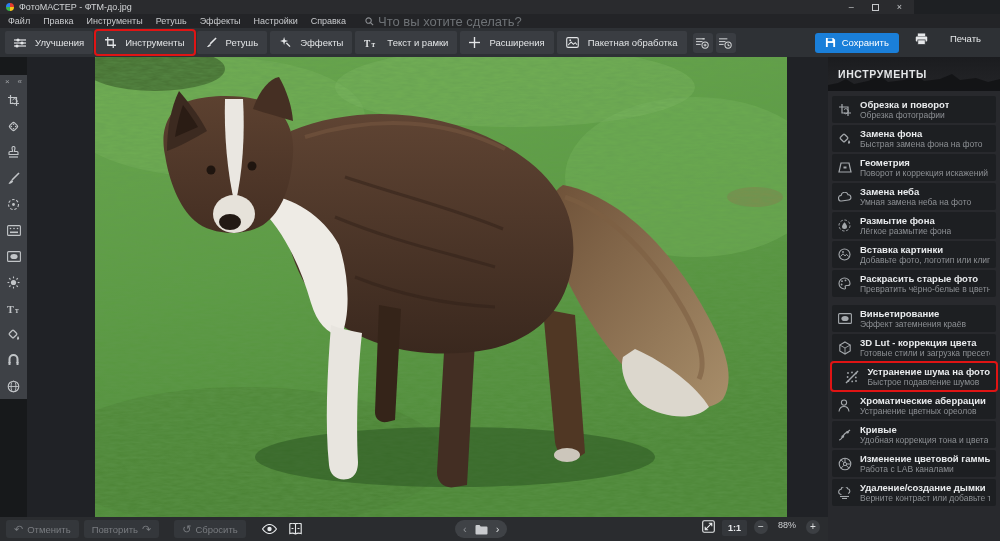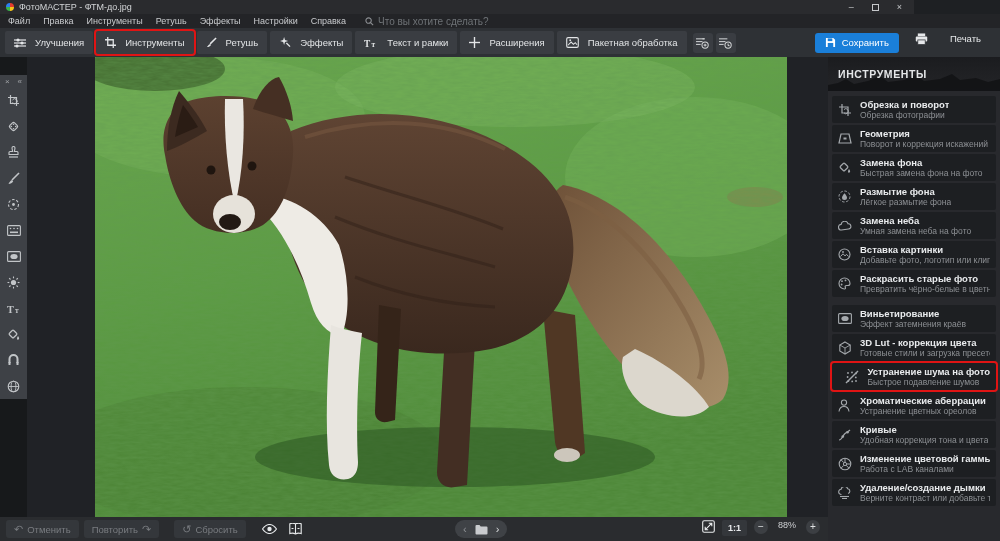--- a/index.html
+++ b/index.html
@@ -14,21 +14,21 @@
   .win-title { font-size:9px; color:#d2d4d6; }
   .win-controls { margin-left:auto; display:flex; align-items:center; gap:18px; padding-right:8px; }
   .winglyph { color:#c6c8ca; font-size:9px; line-height:14px; cursor:default; }
   .winbox { width:7px; height:7px; border:1px solid #c6c8ca; display:inline-block; }
 
   
   .menubar { position:absolute; left:0; top:14px; width:1000px; height:14px;
     background:#232427; display:flex; align-items:center; padding:0 8px; z-index:30; }
   .menu-item { font-size:9px; color:#c9cbce; margin-right:13px; cursor:default; }
   .search-wrap { display:flex; align-items:center; margin-left:6px; gap:4px; }
-  .search-hint { font-size:10px; color:#6e7276;text-align:center; }
+  .search-hint { font-size:13px; color:#6e7276;text-align:center; }
 
   
   .toolbar { position:absolute; left:0; top:28px; width:1000px; height:29px;
     background:#2e3135; display:flex; align-items:center; padding:0 5px; z-index:30; }
   .tab { height:23px; background:#3a3d42; color:#e3e5e7; font-size:9.5px;
     display:flex; align-items:center; gap:9px; padding:0 9px; margin-right:3px;
     border-radius:2px; cursor:pointer; white-space:nowrap; }
   .tab svg { flex:0 0 auto; }
   .tab.hl-red { box-shadow:0 0 0 2px #e01414; }
   .mini-btn { width:20px; height:20px; background:#3a3d42; border-radius:3px; margin-left:3px;
@@ -467,66 +467,66 @@
         </svg>
           </span>
         <span class="tool-txt">
           <div class="tool-title">Обрезка и поворот</div>
           <div class="tool-desc">Обрезка фотографии</div>
         </span>
       </div>
 
       <div class="tool-row">
         <span class="tool-ic">
+            <svg width="13" height="13" viewBox="0 0 13 13">
+          <rect x="3" y="3" width="6" height="6" rx="1" transform="rotate(45 6 6)" fill="none" stroke="currentColor" stroke-width="1.2"></rect>
+          <path d="M11 8 C12 9.5 12.5 10.5 11.8 11.3 C11.1 12 10 11.6 10 10.4 C10 9.6 10.5 8.8 11 8 Z" fill="currentColor"></path>
+        </svg>
+          </span>
+        <span class="tool-txt">
+          <div class="tool-title">Замена фона</div>
+          <div class="tool-desc">Быстрая замена фона на фото</div>
+        </span>
+      </div>
+
+      <div class="tool-row">
+        <span class="tool-ic">
             <svg width="14" height="11" viewBox="0 0 14 11">
           <path d="M3 1 H11 L13 10 H1 Z" fill="none" stroke="currentColor" stroke-width="1.2"></path>
           <rect x="5.5" y="4.5" width="3" height="2" fill="currentColor"></rect>
         </svg>
           </span>
         <span class="tool-txt">
           <div class="tool-title">Геометрия</div>
           <div class="tool-desc">Поворот и коррекция искажений</div>
         </span>
       </div>
 
       <div class="tool-row">
         <span class="tool-ic">
-            <svg width="13" height="13" viewBox="0 0 13 13">
-          <rect x="3" y="3" width="6" height="6" rx="1" transform="rotate(45 6 6)" fill="none" stroke="currentColor" stroke-width="1.2"></rect>
-          <path d="M11 8 C12 9.5 12.5 10.5 11.8 11.3 C11.1 12 10 11.6 10 10.4 C10 9.6 10.5 8.8 11 8 Z" fill="currentColor"></path>
-        </svg>
-          </span>
-        <span class="tool-txt">
-          <div class="tool-title">Замена фона</div>
-          <div class="tool-desc">Быстрая замена фона на фото</div>
+            <svg width="14" height="10" viewBox="0 0 14 10">
+          <path d="M3.5 9 a2.8 2.8 0 0 1 -0.4 -5.6 a3.6 3.6 0 0 1 7 -0.6 a2.6 2.6 0 0 1 0.4 5.2 Z" fill="none" stroke="currentColor" stroke-width="1.1"></path>
+        </svg>
+          </span>
+        <span class="tool-txt">
+          <div class="tool-title">Замена неба</div>
+          <div class="tool-desc">Умная замена неба на фото</div>
         </span>
       </div>
 
       <div class="tool-row">
         <span class="tool-ic">
             <svg width="13" height="13" viewBox="0 0 13 13">
           <circle cx="6.5" cy="6.5" r="5.5" fill="none" stroke="currentColor" stroke-width="1" stroke-dasharray="2.4 1.8"></circle>
           <path d="M6.5 3.2 C8 5 9 6.3 9 7.6 a2.5 2.5 0 0 1 -5 0 C4 6.3 5 5 6.5 3.2 Z" fill="currentColor"></path>
         </svg>
           </span>
         <span class="tool-txt">
           <div class="tool-title">Размытие фона</div>
           <div class="tool-desc">Лёгкое размытие фона</div>
-        </span>
-      </div>
-
-      <div class="tool-row">
-        <span class="tool-ic">
-            <svg width="14" height="10" viewBox="0 0 14 10">
-          <path d="M3.5 9 a2.8 2.8 0 0 1 -0.4 -5.6 a3.6 3.6 0 0 1 7 -0.6 a2.6 2.6 0 0 1 0.4 5.2 Z" fill="none" stroke="currentColor" stroke-width="1.1"></path>
-        </svg>
-          </span>
-        <span class="tool-txt">
-          <div class="tool-title">Замена неба</div>
-          <div class="tool-desc">Умная замена неба на фото</div>
         </span>
       </div>
 
       <div class="tool-row">
         <span class="tool-ic">
             <svg width="13" height="13" viewBox="0 0 13 13">
           <circle cx="6.5" cy="6.5" r="5.5" fill="none" stroke="currentColor" stroke-width="1.1"></circle>
           <path d="M2.5 8.5 L5 5.8 L7 7.8 L8.6 6.4 L10.5 8.5" fill="none" stroke="currentColor" stroke-width="1"></path>
           <circle cx="5" cy="4" r="0.9" fill="currentColor"></circle>
         </svg>

